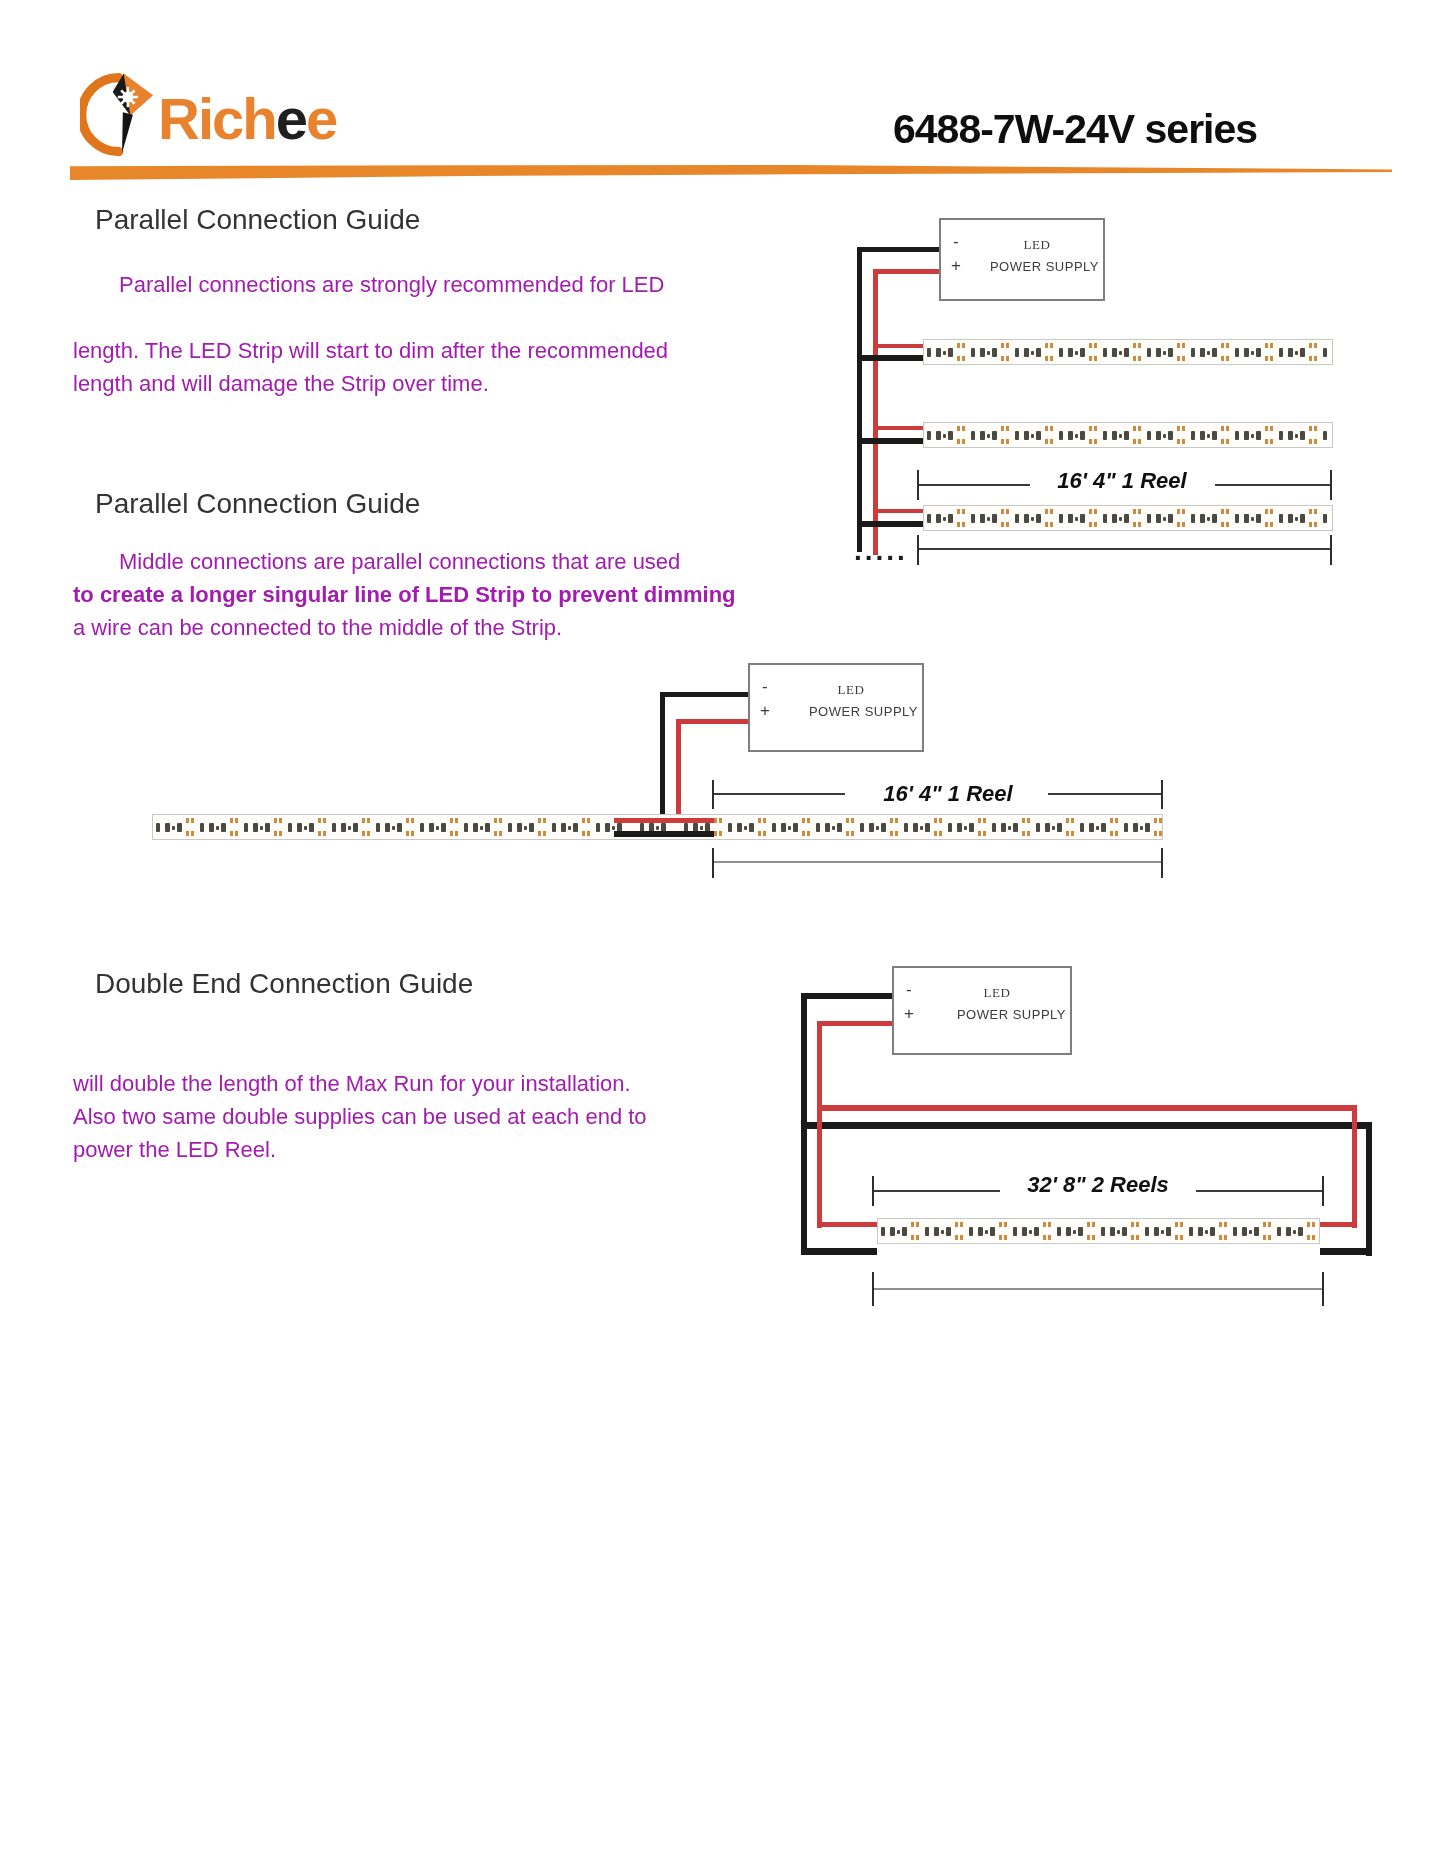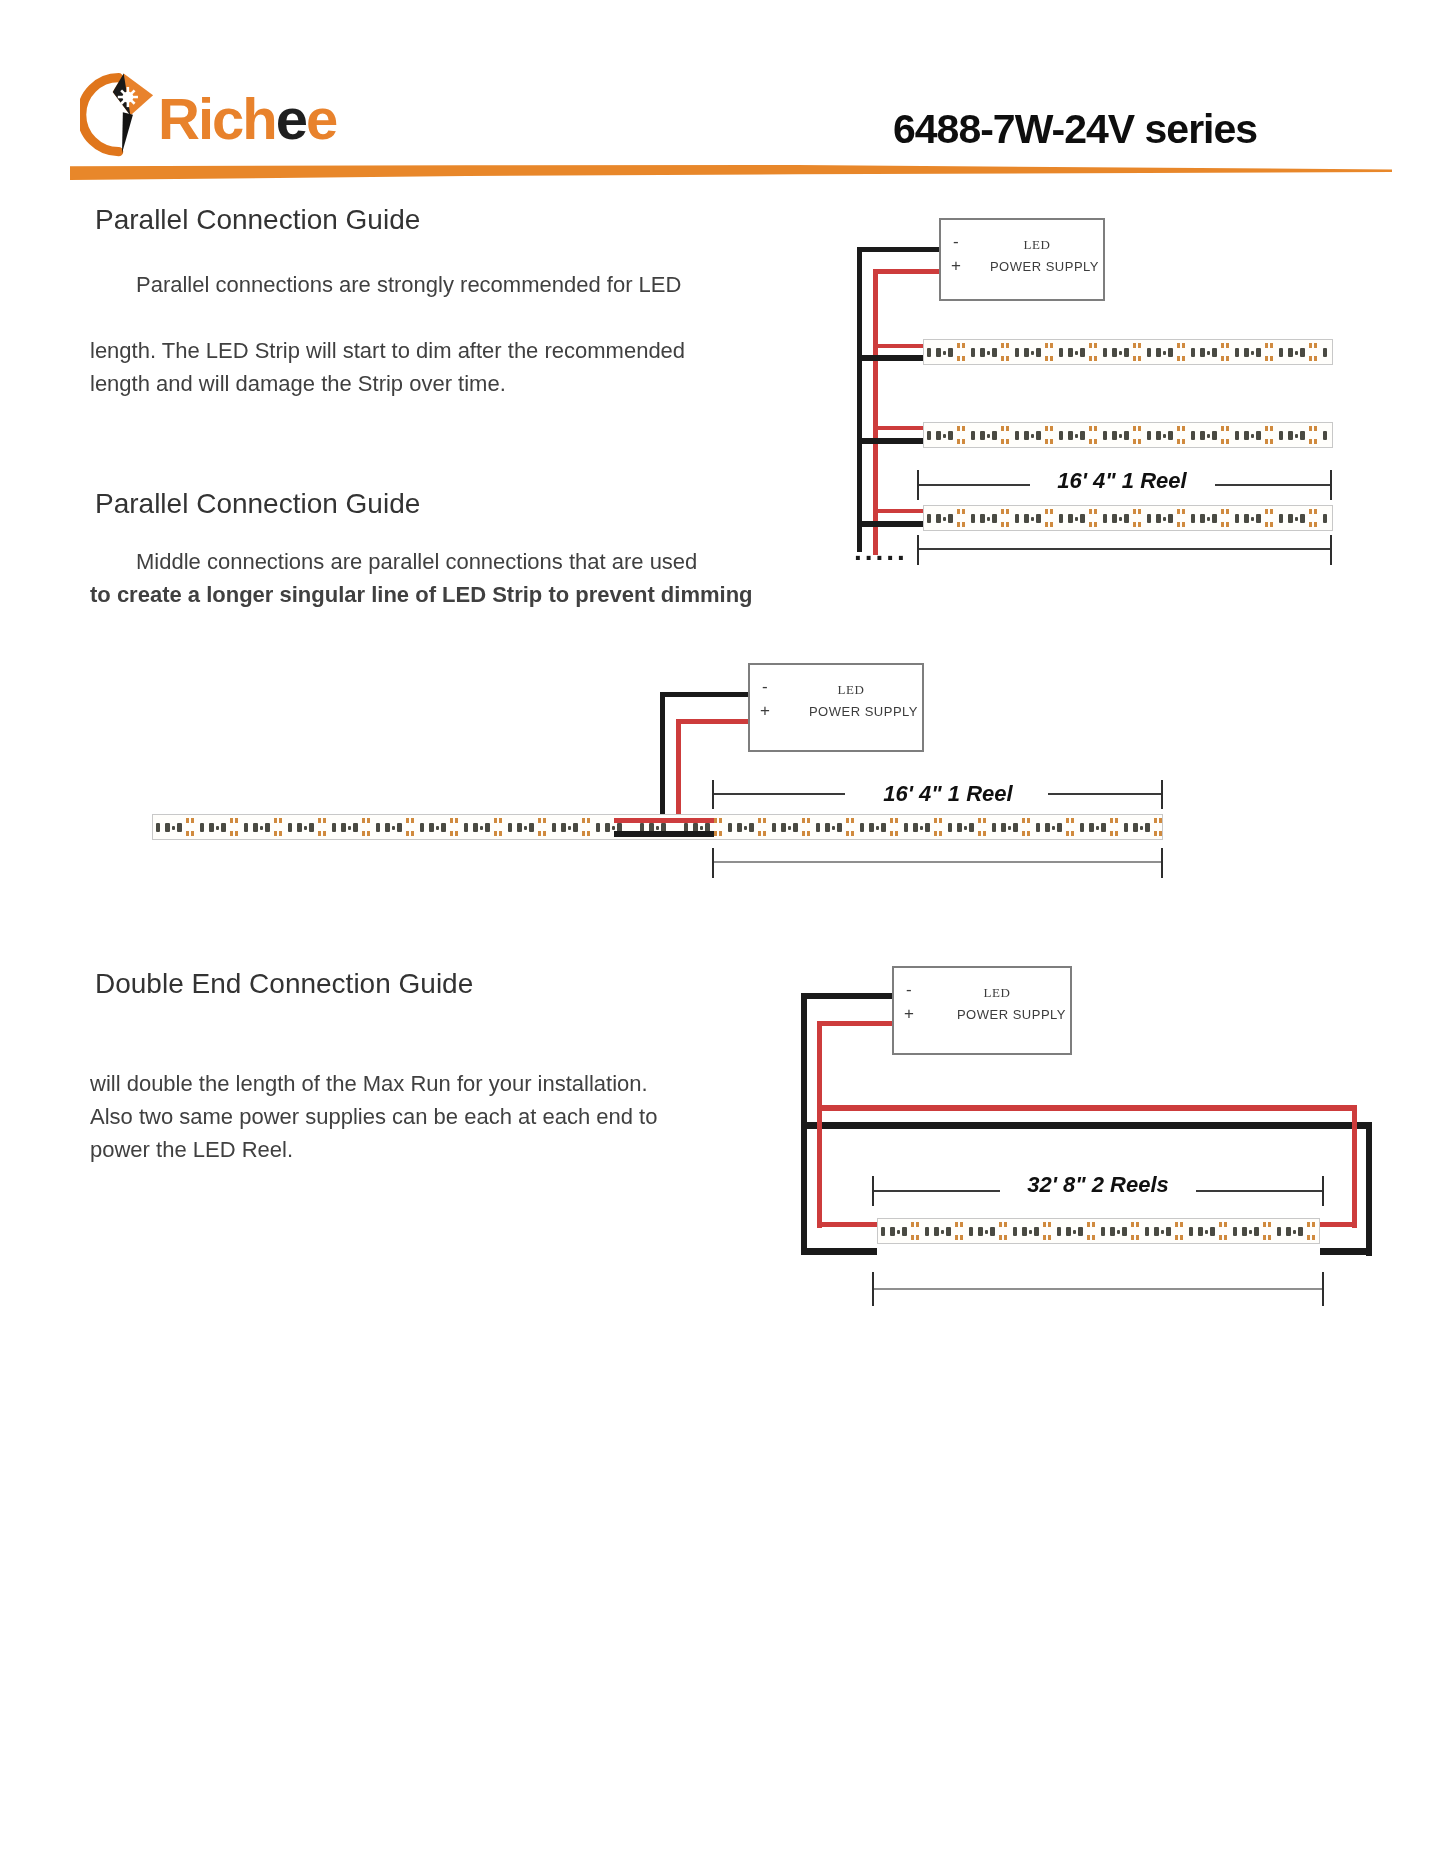--- a/index.html
+++ b/index.html
@@ -11,21 +11,21 @@
   .logo-text{position:absolute;left:158px;top:90px;font-size:58px;font-weight:bold;
              letter-spacing:-2px;color:#E8822C;line-height:1;}
   .logo-text .e-black{color:#1f1f1f;}
   .page-title{position:absolute;left:893px;top:106px;font-size:41px;font-weight:bold;
               color:#0e0e0e;letter-spacing:-1px;white-space:nowrap;}
   .divider{position:absolute;left:70px;top:165px;width:1322px;height:15px;background:#E8872A;
            clip-path:polygon(0 8%,30% 2%,55% 0,100% 30%,100% 46%,55% 62%,30% 74%,0 100%);}
 
   
   .sec-heading{position:absolute;left:95px;font-size:28px;color:#333;white-space:nowrap;}
-  .body-line{position:absolute;left:90px;font-size:22px;color:#404040;white-space:nowrap;}
+  .body-line{position:absolute;left:73px;font-size:22px;color:#a21caf;white-space:nowrap;}
   .indent{padding-left:46px;}
 
   
   .psu{position:absolute;background:#fff;border:2px solid #7e7e7e;box-sizing:border-box;}
   .psu span{position:absolute;color:#3c3c3c;}
   .psu-minus{left:12px;top:12px;font-size:17px;}
   .psu-plus{left:10px;top:36px;font-size:17px;}
   .psu-l1{left:34px;right:4px;top:17px;text-align:center;font-size:13px;letter-spacing:.5px;font-family:Liberation Serif, serif;}
   .psu-l2{left:34px;right:4px;top:39px;text-align:right;font-size:13px;letter-spacing:.5px;}
 
@@ -112,20 +112,21 @@
   <div class="led-strip" style="left:923px;top:505px;width:410px;height:26px;"><span class="u"><i class="ca"></i><i class="cb"></i><i class="cc"></i><i class="cd"></i><i class="co"></i></span><span class="u"><i class="ca"></i><i class="cb"></i><i class="cc"></i><i class="cd"></i><i class="co"></i></span><span class="u"><i class="ca"></i><i class="cb"></i><i class="cc"></i><i class="cd"></i><i class="co"></i></span><span class="u"><i class="ca"></i><i class="cb"></i><i class="cc"></i><i class="cd"></i><i class="co"></i></span><span class="u"><i class="ca"></i><i class="cb"></i><i class="cc"></i><i class="cd"></i><i class="co"></i></span><span class="u"><i class="ca"></i><i class="cb"></i><i class="cc"></i><i class="cd"></i><i class="co"></i></span><span class="u"><i class="ca"></i><i class="cb"></i><i class="cc"></i><i class="cd"></i><i class="co"></i></span><span class="u"><i class="ca"></i><i class="cb"></i><i class="cc"></i><i class="cd"></i><i class="co"></i></span><span class="u"><i class="ca"></i><i class="cb"></i><i class="cc"></i><i class="cd"></i><i class="co"></i></span><span class="u"><i class="ca"></i><i class="cb"></i></span></div>
 
   <div class="dim-tick" style="left:917px;top:535px;height:30px;"></div>
   <div class="dim-tick" style="left:1330px;top:535px;height:30px;"></div>
   <div class="dim-line" style="left:919px;top:548px;width:411px;"></div>
   <div class="cont-dots" style="left:854px;top:546px;">.....</div>
 
   <div class="sec-heading" style="top:488px;">Parallel Connection Guide</div>
   <div class="body-line indent" style="top:549px;">Middle connections are parallel connections that are used</div>
   <div class="body-line" style="top:582px;font-weight:bold;">to create a longer singular line of LED Strip to prevent dimming</div>
+  <div class="body-line" style="top:615px;">a wire can be connected to the middle of the Strip.</div>
 
   <div class="wk" style="left:660px;top:692px;width:88px;height:5px;"></div>
   <div class="wk" style="left:660px;top:692px;width:5px;height:143px;"></div>
   <div class="wr" style="left:676px;top:719px;width:72px;height:5px;"></div>
   <div class="wr" style="left:676px;top:719px;width:5px;height:104px;"></div>
 
   <div class="psu" style="left:748px;top:663px;width:176px;height:89px;">
     <span class="psu-minus">-</span>
     <span class="psu-plus">+</span>
     <span class="psu-l1">LED</span>
@@ -141,21 +142,21 @@
   <div class="led-strip" style="left:152px;top:814px;width:1011px;height:26px;"><span class="u"><i class="ca"></i><i class="cb"></i><i class="cc"></i><i class="cd"></i><i class="co"></i></span><span class="u"><i class="ca"></i><i class="cb"></i><i class="cc"></i><i class="cd"></i><i class="co"></i></span><span class="u"><i class="ca"></i><i class="cb"></i><i class="cc"></i><i class="cd"></i><i class="co"></i></span><span class="u"><i class="ca"></i><i class="cb"></i><i class="cc"></i><i class="cd"></i><i class="co"></i></span><span class="u"><i class="ca"></i><i class="cb"></i><i class="cc"></i><i class="cd"></i><i class="co"></i></span><span class="u"><i class="ca"></i><i class="cb"></i><i class="cc"></i><i class="cd"></i><i class="co"></i></span><span class="u"><i class="ca"></i><i class="cb"></i><i class="cc"></i><i class="cd"></i><i class="co"></i></span><span class="u"><i class="ca"></i><i class="cb"></i><i class="cc"></i><i class="cd"></i><i class="co"></i></span><span class="u"><i class="ca"></i><i class="cb"></i><i class="cc"></i><i class="cd"></i><i class="co"></i></span><span class="u"><i class="ca"></i><i class="cb"></i><i class="cc"></i><i class="cd"></i><i class="co"></i></span><span class="u"><i class="ca"></i><i class="cb"></i><i class="cc"></i><i class="cd"></i><i class="co"></i></span><span class="u"><i class="ca"></i><i class="cb"></i><i class="cc"></i><i class="cd"></i><i class="co"></i></span><span class="u"><i class="ca"></i><i class="cb"></i><i class="cc"></i><i class="cd"></i><i class="co"></i></span><span class="u"><i class="ca"></i><i class="cb"></i><i class="cc"></i><i class="cd"></i><i class="co"></i></span><span class="u"><i class="ca"></i><i class="cb"></i><i class="cc"></i><i class="cd"></i><i class="co"></i></span><span class="u"><i class="ca"></i><i class="cb"></i><i class="cc"></i><i class="cd"></i><i class="co"></i></span><span class="u"><i class="ca"></i><i class="cb"></i><i class="cc"></i><i class="cd"></i><i class="co"></i></span><span class="u"><i class="ca"></i><i class="cb"></i><i class="cc"></i><i class="cd"></i><i class="co"></i></span><span class="u"><i class="ca"></i><i class="cb"></i><i class="cc"></i><i class="cd"></i><i class="co"></i></span><span class="u"><i class="ca"></i><i class="cb"></i><i class="cc"></i><i class="cd"></i><i class="co"></i></span><span class="u"><i class="ca"></i><i class="cb"></i><i class="cc"></i><i class="cd"></i><i class="co"></i></span><span class="u"><i class="ca"></i><i class="cb"></i><i class="cc"></i><i class="cd"></i><i class="co"></i></span><span class="u"><i class="ca"></i><i class="cb"></i><i class="cc"></i><i class="cd"></i><i class="co"></i></span></div>
   <div class="wr" style="left:614px;top:818px;width:100px;height:5px;"></div>
   <div class="wk" style="left:614px;top:831px;width:100px;height:6px;"></div>
 
   <div class="dim-tick" style="left:712px;top:848px;height:30px;"></div>
   <div class="dim-tick" style="left:1161px;top:848px;height:30px;"></div>
   <div class="dim-line light" style="left:714px;top:861px;width:447px;"></div>
 
   <div class="sec-heading" style="top:968px;">Double End Connection Guide</div>
   <div class="body-line" style="top:1071px;">will double the length of the Max Run for your installation.</div>
-  <div class="body-line" style="top:1104px;">Also two same power supplies can be each at each end to</div>
+  <div class="body-line" style="top:1104px;">Also two same double supplies can be used at each end to</div>
   <div class="body-line" style="top:1137px;">power the LED Reel.</div>
 
   <div class="wk" style="left:801px;top:993px;width:91px;height:6px;"></div>
   <div class="wk" style="left:801px;top:993px;width:6px;height:262px;"></div>
   <div class="wk" style="left:801px;top:1122px;width:571px;height:7px;"></div>
   <div class="wk" style="left:1366px;top:1122px;width:6px;height:134px;"></div>
   <div class="wk" style="left:801px;top:1248px;width:76px;height:7px;"></div>
   <div class="wk" style="left:1320px;top:1248px;width:52px;height:7px;"></div>
 
   <div class="wr" style="left:817px;top:1021px;width:75px;height:5px;"></div>

